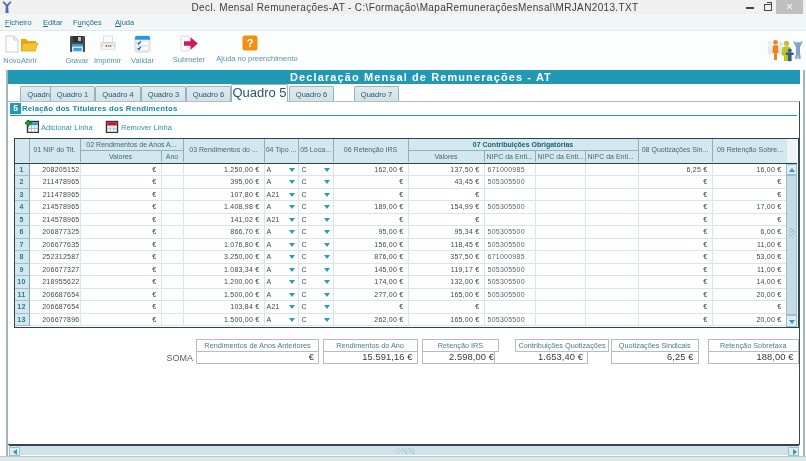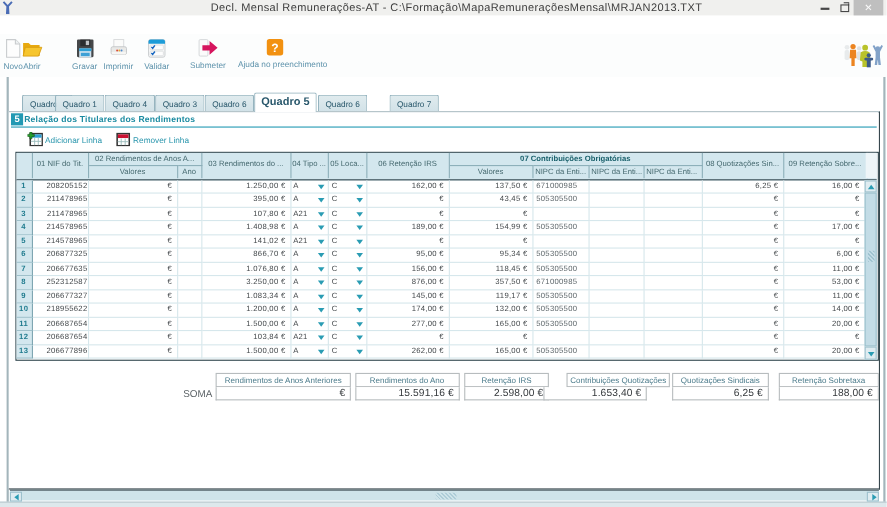--- a/index.html
+++ b/index.html
@@ -23,21 +23,21 @@
 
 #toolbar { left:0; top:31px; width:806px; height:39px; background:#fcfdfd; }
 .tbitem { position:absolute; top:4px; text-align:center; color:#5d92ab; font-size:7.5px; }
 .tbitem svg { display:block; margin:0 auto 3px; }
 
 
 #band { left:7px; top:70px; width:793px; height:14px; background:#2299b3; color:#fff; font-weight:bold; font-size:11px; letter-spacing:1.1px; text-align:center; line-height:14px; padding-left:35px; }
 
 
 .tab { position:absolute; top:86px; height:15px; border-radius:2px 2px 0 0; background:linear-gradient(#e0ebee,#d2e2e8); border:1px solid #96b4bf; border-bottom:none; font-size:7.5px; color:#28576b; text-align:center; line-height:15px; z-index:2; }
-#tabsel { position:absolute; top:84px; height:18px; border-radius:2px 2px 0 0; background:#fff; border:1px solid #96b4bf; border-bottom:none; font-size:10px; color:#28576b; text-align:center; line-height:16px; z-index:3;font-weight:bold; }
+#tabsel { position:absolute; top:84px; height:18px; border-radius:2px 2px 0 0; background:#fff; border:1px solid #96b4bf; border-bottom:none; font-size:13px; color:#28576b; text-align:center; line-height:16px; z-index:3; }
 #page { left:8px; top:101px; width:791.5px; height:344px; background:#fff; border-top:1px solid #aebfc5; border-right:1.5px solid #37474d; border-bottom:1.5px solid #37474d; z-index:1; }
 
 
 #sec5 { left:10px; top:103px; width:11px; height:11px; background:#2299b3; color:#fff; font-size:8.5px; font-weight:bold; text-align:center; line-height:11px; z-index:4; }
 #sectitle { left:22px; top:104px; font-size:7.8px; font-weight:bold; color:#1b8ba1; z-index:4; letter-spacing:0.2px; }
 #secline { left:10px; top:114.5px; width:787px; height:1.5px; background:#2299b3; z-index:4; }
 
 
 .linkbtn { position:absolute; font-size:7.5px; color:#2a96ad; z-index:4; }
 
@@ -78,20 +78,26 @@
 <div id="win">
   <div id="titlebar" class="abs"></div>
   <div id="titletext" class="abs">Decl. Mensal Remunerações-AT - C:\Formação\MapaRemuneraçõesMensal\MRJAN2013.TXT</div>
   <svg class="abs" style="left:2px;top:1px" width="10" height="12" viewBox="0 0 10 12">
       <path d="M0.5 1.2 L1.8 0.2 L5 3.6 L8.2 0.2 L9.5 1.2 L6.2 5 L6.6 12 L3.4 12 L3.8 5 Z" fill="#4a6cb5"></path>
     </svg>
   <div id="btnmin" class="abs"></div>
   <div id="btnmax" class="abs"></div>
   <div id="btnclose" class="abs">✕</div>
 
+  <div id="menubar" class="abs">
+    <span style="left:5px"><u>F</u>icheiro</span>
+    <span style="left:43px"><u>E</u>ditar</span>
+    <span style="left:73px">F<u>u</u>nções</span>
+    <span style="left:115px"><u>A</u>juda</span>
+  </div>
 
   <div id="toolbar" class="abs">
     <div class="tbitem" style="left:-2px;width:28px">
       <svg width="14" height="18" viewBox="0 0 14 18">
           <path d="M1 1 L9 1 L13 5 L13 17 L1 17 Z" fill="#fdfdfd" stroke="#c9ccce" stroke-width="1"></path>
           <path d="M9 1 L9 5 L13 5" fill="#eef1f2" stroke="#c9ccce" stroke-width="1"></path>
         </svg>
       Novo
     </div>
     <div class="tbitem" style="left:14px;width:30px">
@@ -169,20 +175,21 @@
     <g fill="#3c5a88">
         <circle cx="23.8" cy="12.3" r="1.9"></circle>
         <rect x="19.8" y="14.6" width="8" height="2.3" rx="1"></rect>
         <rect x="22" y="14.6" width="3.6" height="8.6"></rect>
       </g>
     <g fill="#82a2c8">
         <circle cx="32" cy="6.3" r="2.2"></circle>
         <path d="M27.3 3.8 L28.7 2.9 L31 6.5 L33 6.5 L35.3 2.9 L36.7 3.8 L34 9 L34 14 L34.8 21 L32.6 21 L32 16 L31.4 21 L29.2 21 L30 14 L30 9 Z"></path>
       </g>
   </svg>
+  <div id="band" class="abs">Declaração Mensal de Remunerações - AT</div>
 
   <div id="page" class="abs"></div>
   <div class="tab" style="left:20px;width:46px">Quadro 0</div>
   <div class="tab" style="left:50px;width:45px">Quadro 1</div>
   <div class="tab" style="left:95px;width:46px">Quadro 4</div>
   <div class="tab" style="left:141px;width:45px">Quadro 3</div>
   <div class="tab" style="left:186px;width:45px">Quadro 6</div>
   <div id="tabsel" style="left:231px;width:57px">Quadro 5</div>
   <div class="tab" style="left:289px;width:45px">Quadro 6</div>
   <div class="tab" style="left:354px;width:45px">Quadro 7</div>

